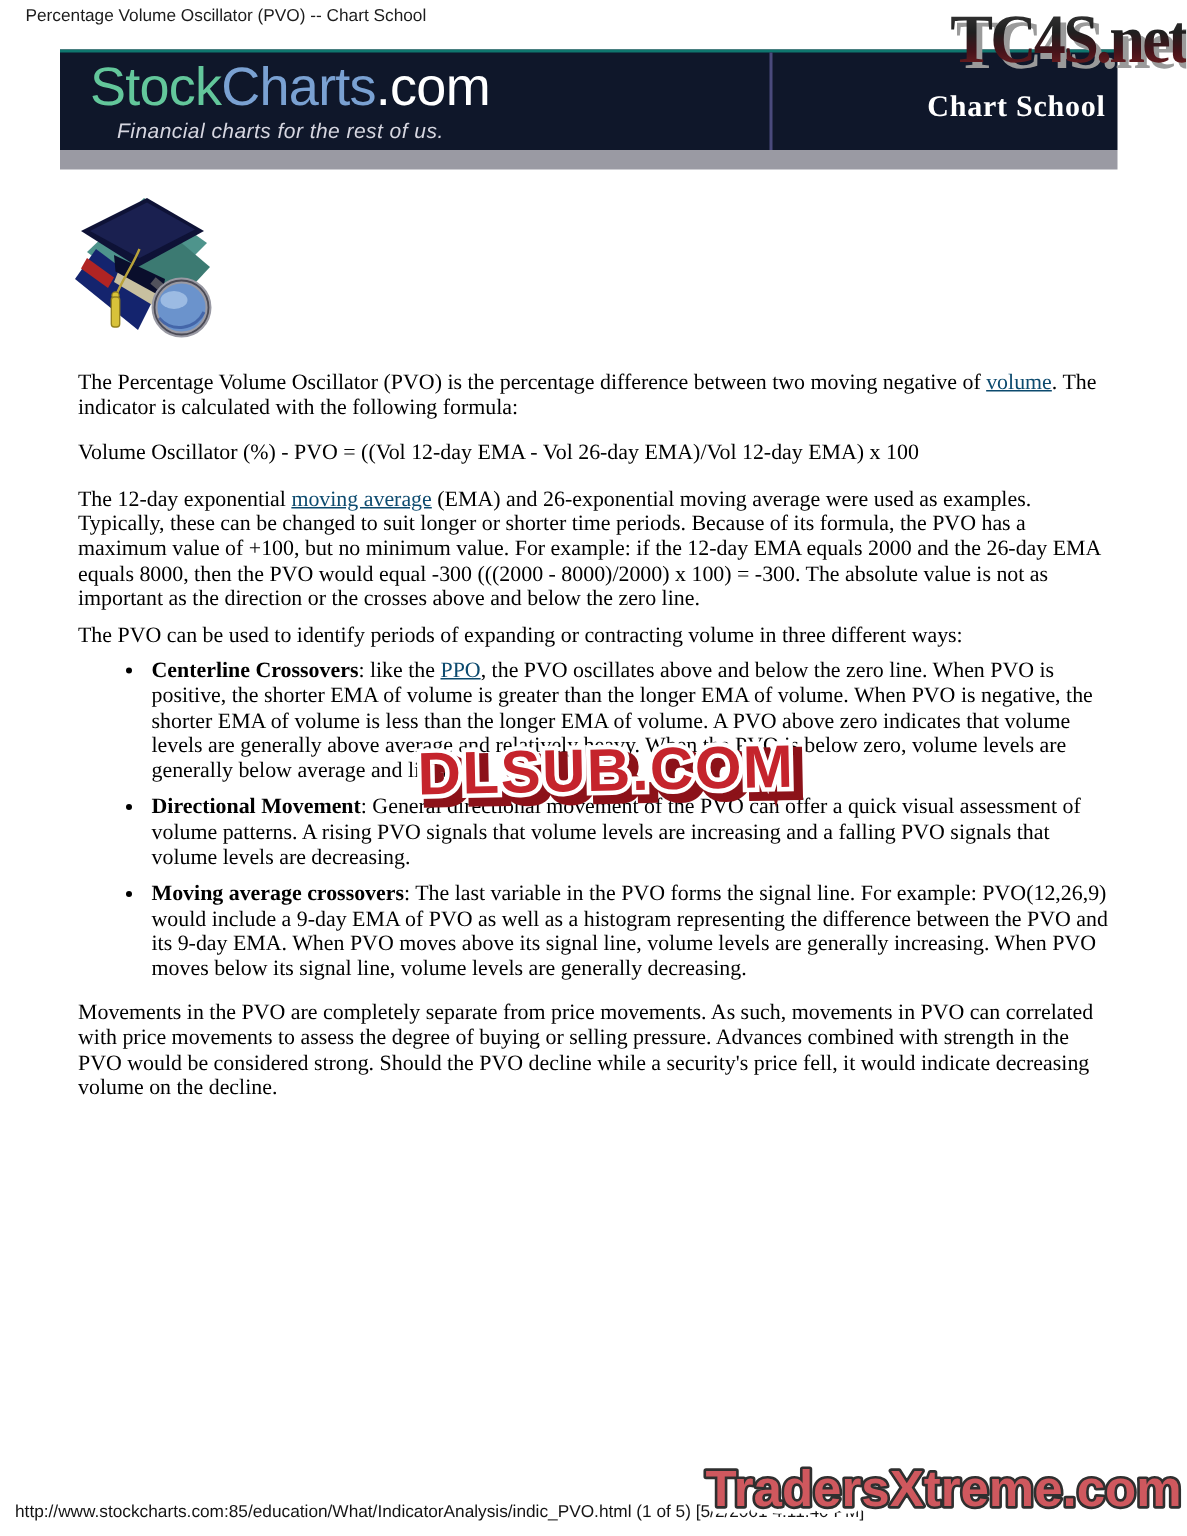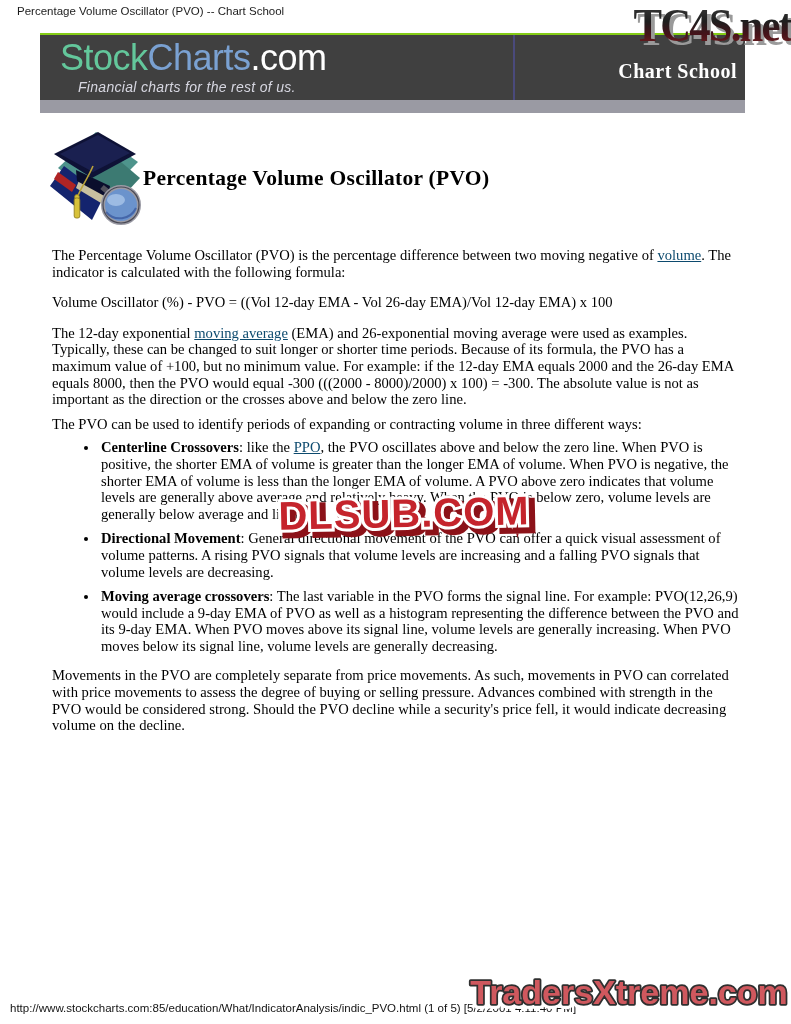--- a/index.html
+++ b/index.html
@@ -16,22 +16,22 @@
   .tc4s-wrap{position:absolute;top:1px;right:0px;width:240px;height:52px;z-index:6;
              font-family:"Liberation Serif",serif;font-weight:bold;font-size:46px;
              letter-spacing:-2px;line-height:1;text-align:right;transform:scaleX(.93);
              transform-origin:right top;}
   .tc4s-sh{position:absolute;right:-4px;top:6px;color:#9a9a9a;white-space:nowrap;}
   .tc4s-m{position:absolute;right:0;top:2px;white-space:nowrap;color:#5a1a1a;
           background:linear-gradient(180deg,#3c3c3c 0%,#1f1f1f 40%,#46131a 68%,#7c2323 100%);
           -webkit-background-clip:text;background-clip:text;-webkit-text-fill-color:transparent;}
 
   
-  .banner{position:absolute;left:40px;top:33px;width:705px;height:67px;background:#404040;
-          border-top:2px solid #84cc16;box-sizing:border-box;z-index:3;}
+  .banner{position:absolute;left:40px;top:33px;width:705px;height:67px;background:#0f172a;
+          border-top:2px solid #0f766e;box-sizing:border-box;z-index:3;}
   .banner-seam{position:absolute;left:473px;top:0;width:2px;height:100%;background:#4a4a7c;}
   .sc-logo{position:absolute;left:20px;top:5px;font-family:"Liberation Sans",sans-serif;
            font-size:36px;line-height:1;letter-spacing:-0.5px;white-space:nowrap;}
   .sc-stock{color:#63c79b;}
   .sc-charts{color:#7aa1d2;}
   .sc-dotcom{color:#ffffff;}
   .sc-tagline{position:absolute;left:38px;top:44px;font-family:"Liberation Sans",sans-serif;
               font-style:italic;font-size:14px;color:#d6d6e0;letter-spacing:.3px;white-space:nowrap;}
   .chart-school{position:absolute;right:8px;top:25px;font-family:"Liberation Serif",serif;
                 font-weight:bold;font-size:20px;color:#ffffff;letter-spacing:.5px;white-space:nowrap;}
@@ -94,21 +94,20 @@
     <path d="M47,40 C41,54 35,61 31,72" stroke="#b9a23a" stroke-width="1.6" fill="none"></path>
     <circle cx="31" cy="71" r="2.4" fill="#d8c23a" stroke="#93801e" stroke-width="0.8"></circle>
     <rect x="28.2" y="72" width="5.6" height="20" rx="2" fill="#d8c23a" stroke="#93801e" stroke-width="0.9"></rect>
     <line x1="56" y1="61" x2="68" y2="71" stroke="#52525c" stroke-width="5.5"></line>
     <circle cx="75" cy="79" r="18" fill="#6b93cc" stroke="#9a9aa4" stroke-width="4"></circle>
     <circle cx="75" cy="79" r="18" fill="none" stroke="#4a4a55" stroke-width="1.2"></circle>
     <ellipse cx="70" cy="74" rx="9" ry="6" fill="#a9c5e8" opacity="0.8"></ellipse>
     <path d="M60,86 A18,18 0 0 0 90,82" stroke="#33529a" stroke-width="2" fill="none" opacity="0.7"></path>
   </svg>
 
-  <h1 class="article-heading">Percentage Volume Oscillator (PVO)</h1>
 
   <div class="body-col">
     <p><span>The Percentage Volume Oscillator (PVO) is the percentage difference between two moving negative of </span><a class="doc-link">volume</a><span>. The indicator is calculated with the following formula:</span></p>
 
     <p class="formula">Volume Oscillator (%) - PVO = ((Vol 12-day EMA - Vol 26-day EMA)/Vol 12-day EMA) x 100</p>
 
     <p class="para2"><span>The 12-day exponential </span><a class="doc-link">moving average</a><span> (EMA) and 26-exponential moving average were used as examples. Typically, these can be changed to suit longer or shorter time periods. Because of its formula, the PVO has a maximum value of +100, but no minimum value. For example: if the 12-day EMA equals 2000 and the 26-day EMA equals 8000, then the PVO would equal -300 (((2000 - 8000)/2000) x 100) = -300. The absolute value is not as important as the direction or the crosses above and below the zero line.</span></p>
 
     <p class="uses-p">The PVO can be used to identify periods of expanding or contracting volume in three different ways:</p>
 

